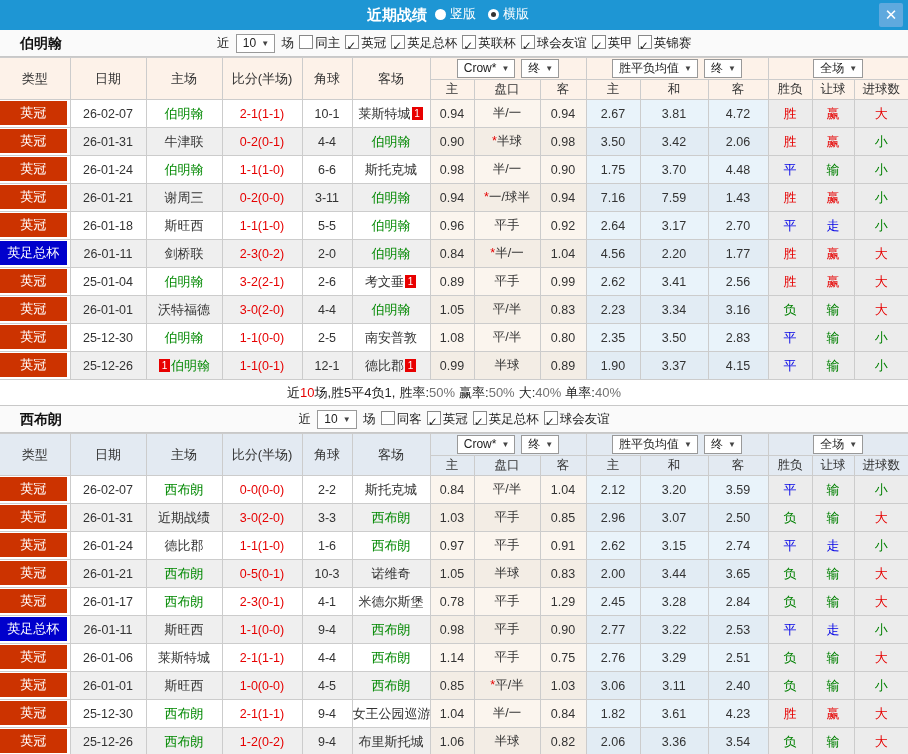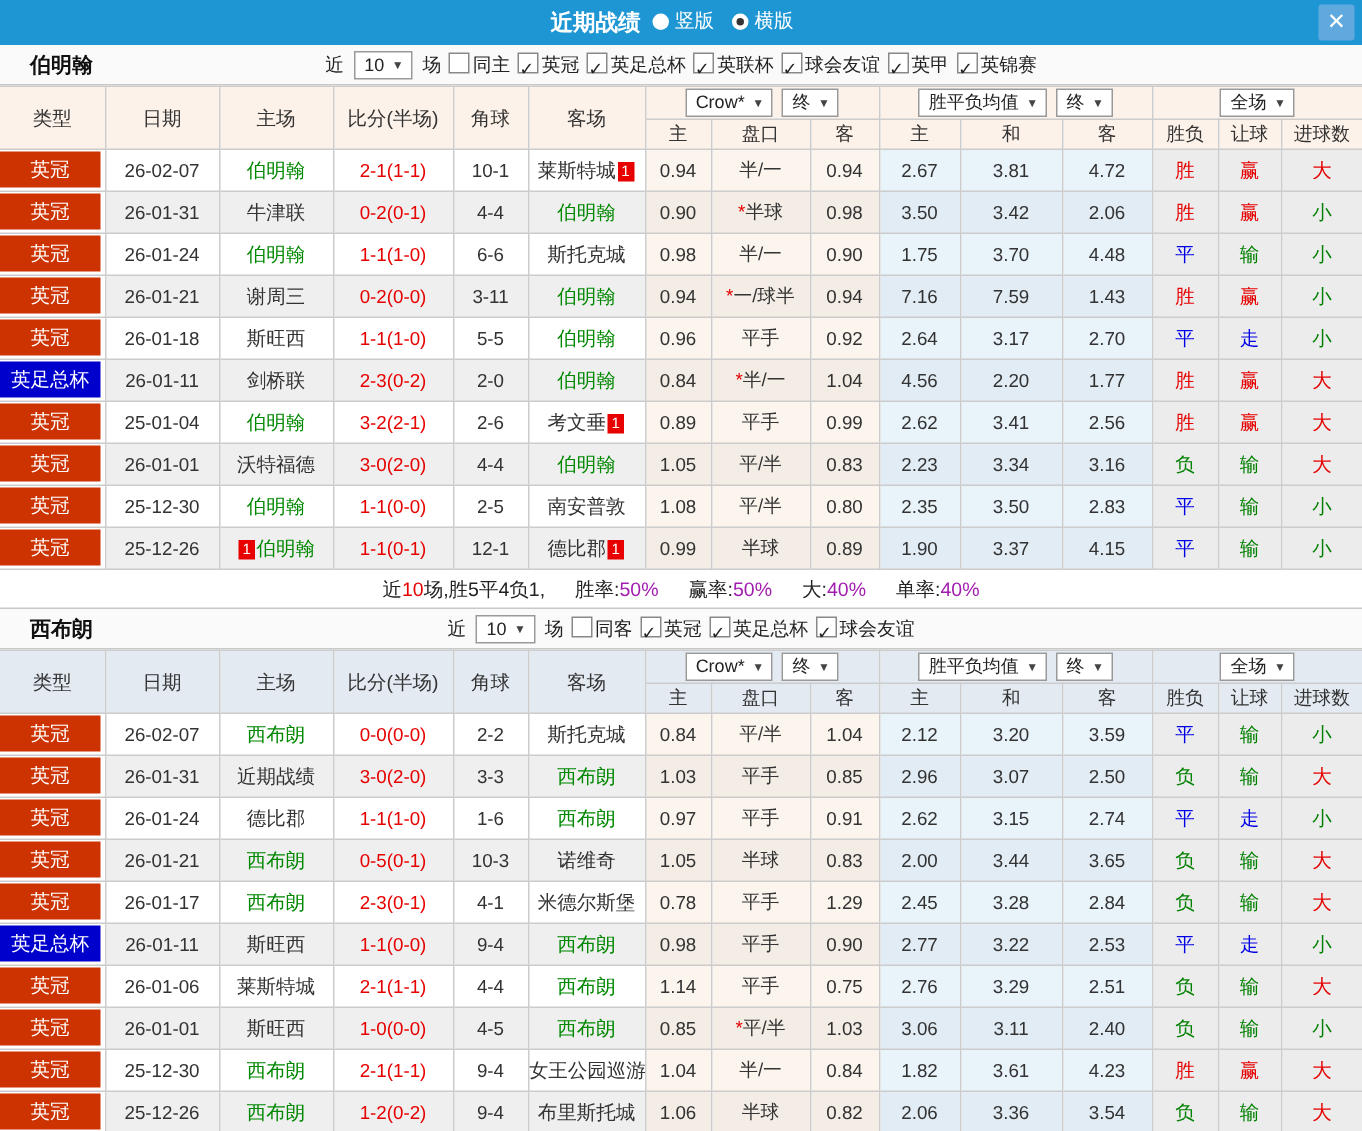--- a/index.html
+++ b/index.html
@@ -44,23 +44,23 @@
   .score{color:#e60000;}
   tr.odd .oddsc{background:#fbf5ee;}
   tr.even .oddsc{background:#f3ede5;}
   tr.odd .avgc{background:#e9f3fa;}
   tr.even .avgc{background:#e2ecf4;}
   .resc{background:#ececec;font-size:13px;}
   .star{color:#e60000;}
   .card-badge{display:inline-block;background:#e80000;color:#fff;font-size:10px;width:11px;height:13px;line-height:13px;margin:0 1px;vertical-align:1px;}
   
   .summary{height:25px;line-height:25px;border-bottom:1px solid #c8c8c8;background:#fff;text-align:center;font-size:13px;color:#222;}
-  .summary .stat-label{margin-left:20px;}
+  .summary .stat-label{margin-left:4px;}
   .red{color:#e60000;}
-  .blue{color:#a21caf;}
+  .blue{color:#737373;}
 </style>
 </head>
 <body>
 
 <div class="titlebar">
   <div>
     <span class="app-title">近期战绩</span><span id="layout-radios"><label class="radio-item">
           <span class="radio"></span>
           <span>竖版</span>
         </label><label class="radio-item">

